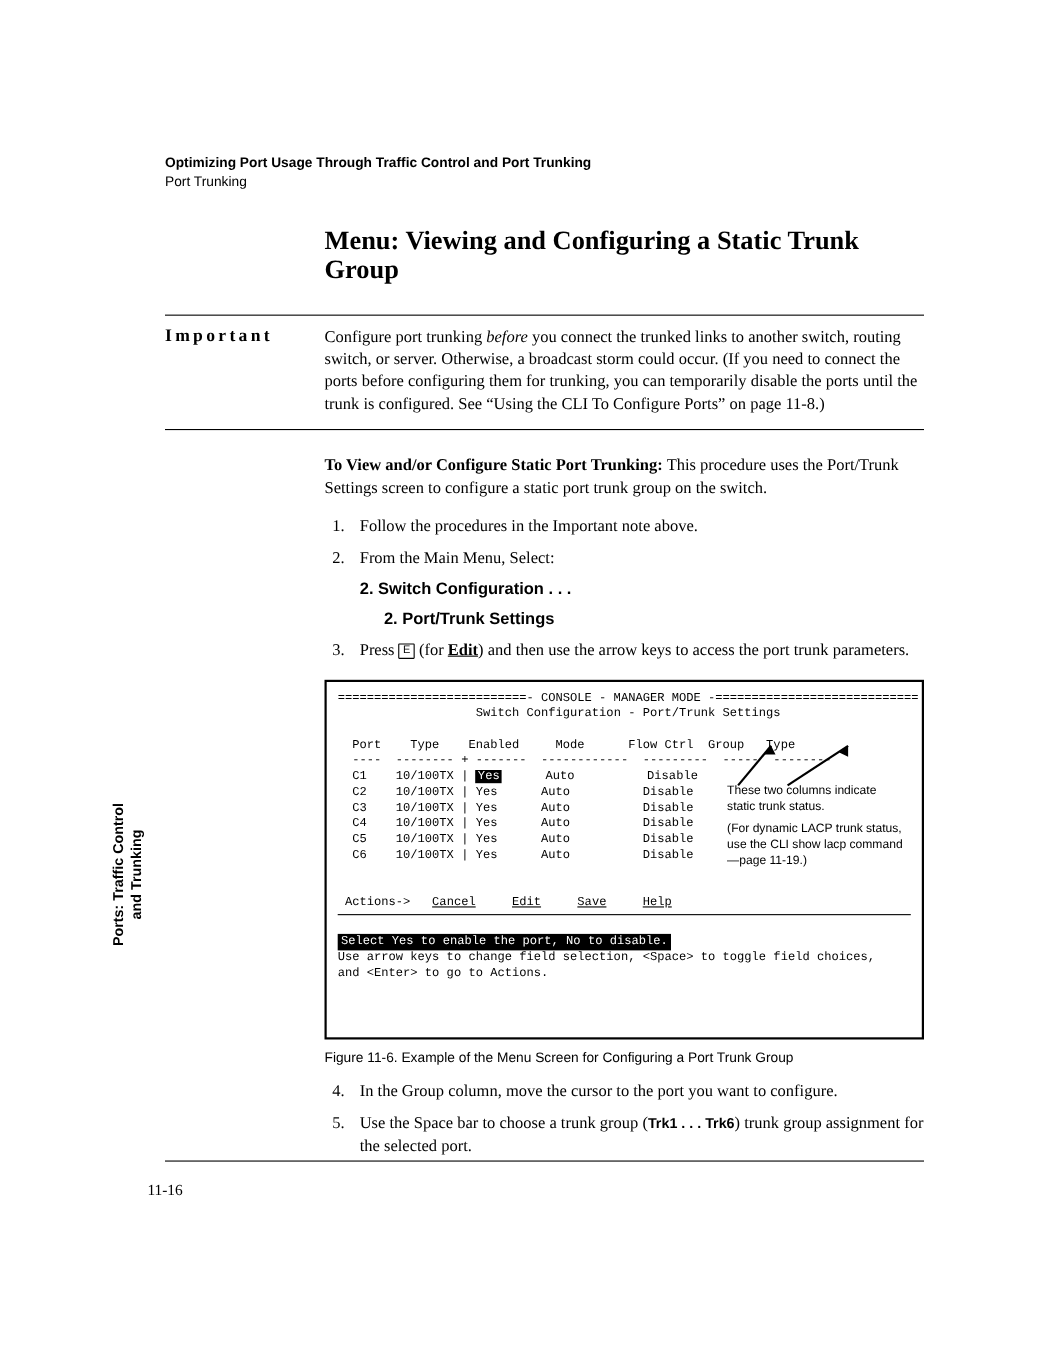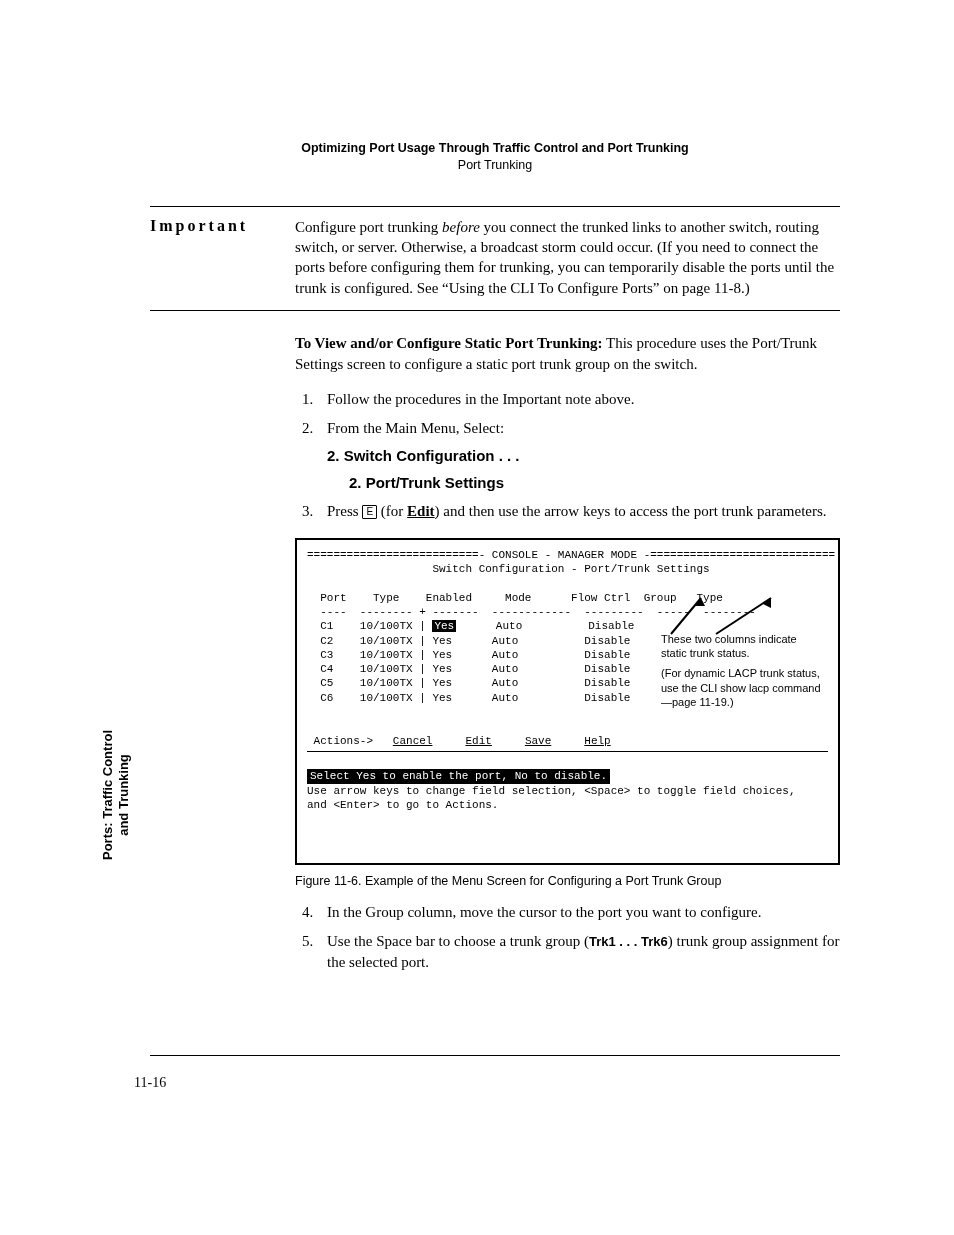--- a/index.html
+++ b/index.html
@@ -17,21 +17,20 @@
     position: absolute;
     left: 150px;
     top: 140px;
     width: 690px;
   }
   .running-head {
     font-family: Arial, Helvetica, sans-serif;
     font-size: 12.5px;
     line-height: 1.35;
     margin-bottom: 32px;
-    text-align: center;
   }
   .running-head .bold { font-weight: bold; }
   .section-title {
     font-family: "Times New Roman", Times, serif;
     font-size: 24px;
     margin: 0 0 26px 145px;
   }
   .important-block {
     border-top: 1px solid #000;
     border-bottom: 1px solid #000;
@@ -160,20 +159,21 @@
 </head>
 <body>
 
 <div class="page">
 
   <div class="running-head">
     <span class="bold">Optimizing Port Usage Through Traffic Control and Port Trunking</span><br>
     <span>Port Trunking</span>
   </div>
 
+  <h2 class="section-title">Menu: Viewing and Configuring a Static Trunk Group</h2>
 
   <div class="important-block">
     <div class="important-label">Important</div>
     <div class="important-text">
       <span>Configure port trunking </span><i>before</i><span> you connect the trunked links to another switch, routing switch, or server. Otherwise, a broadcast storm could occur. (If you need to connect the ports before configuring them for trunking, you can temporarily disable the ports until the trunk is configured. See “Using the CLI To Configure Ports” on page 11-8.)</span>
     </div>
   </div>
 
   <div class="body-col">
 

